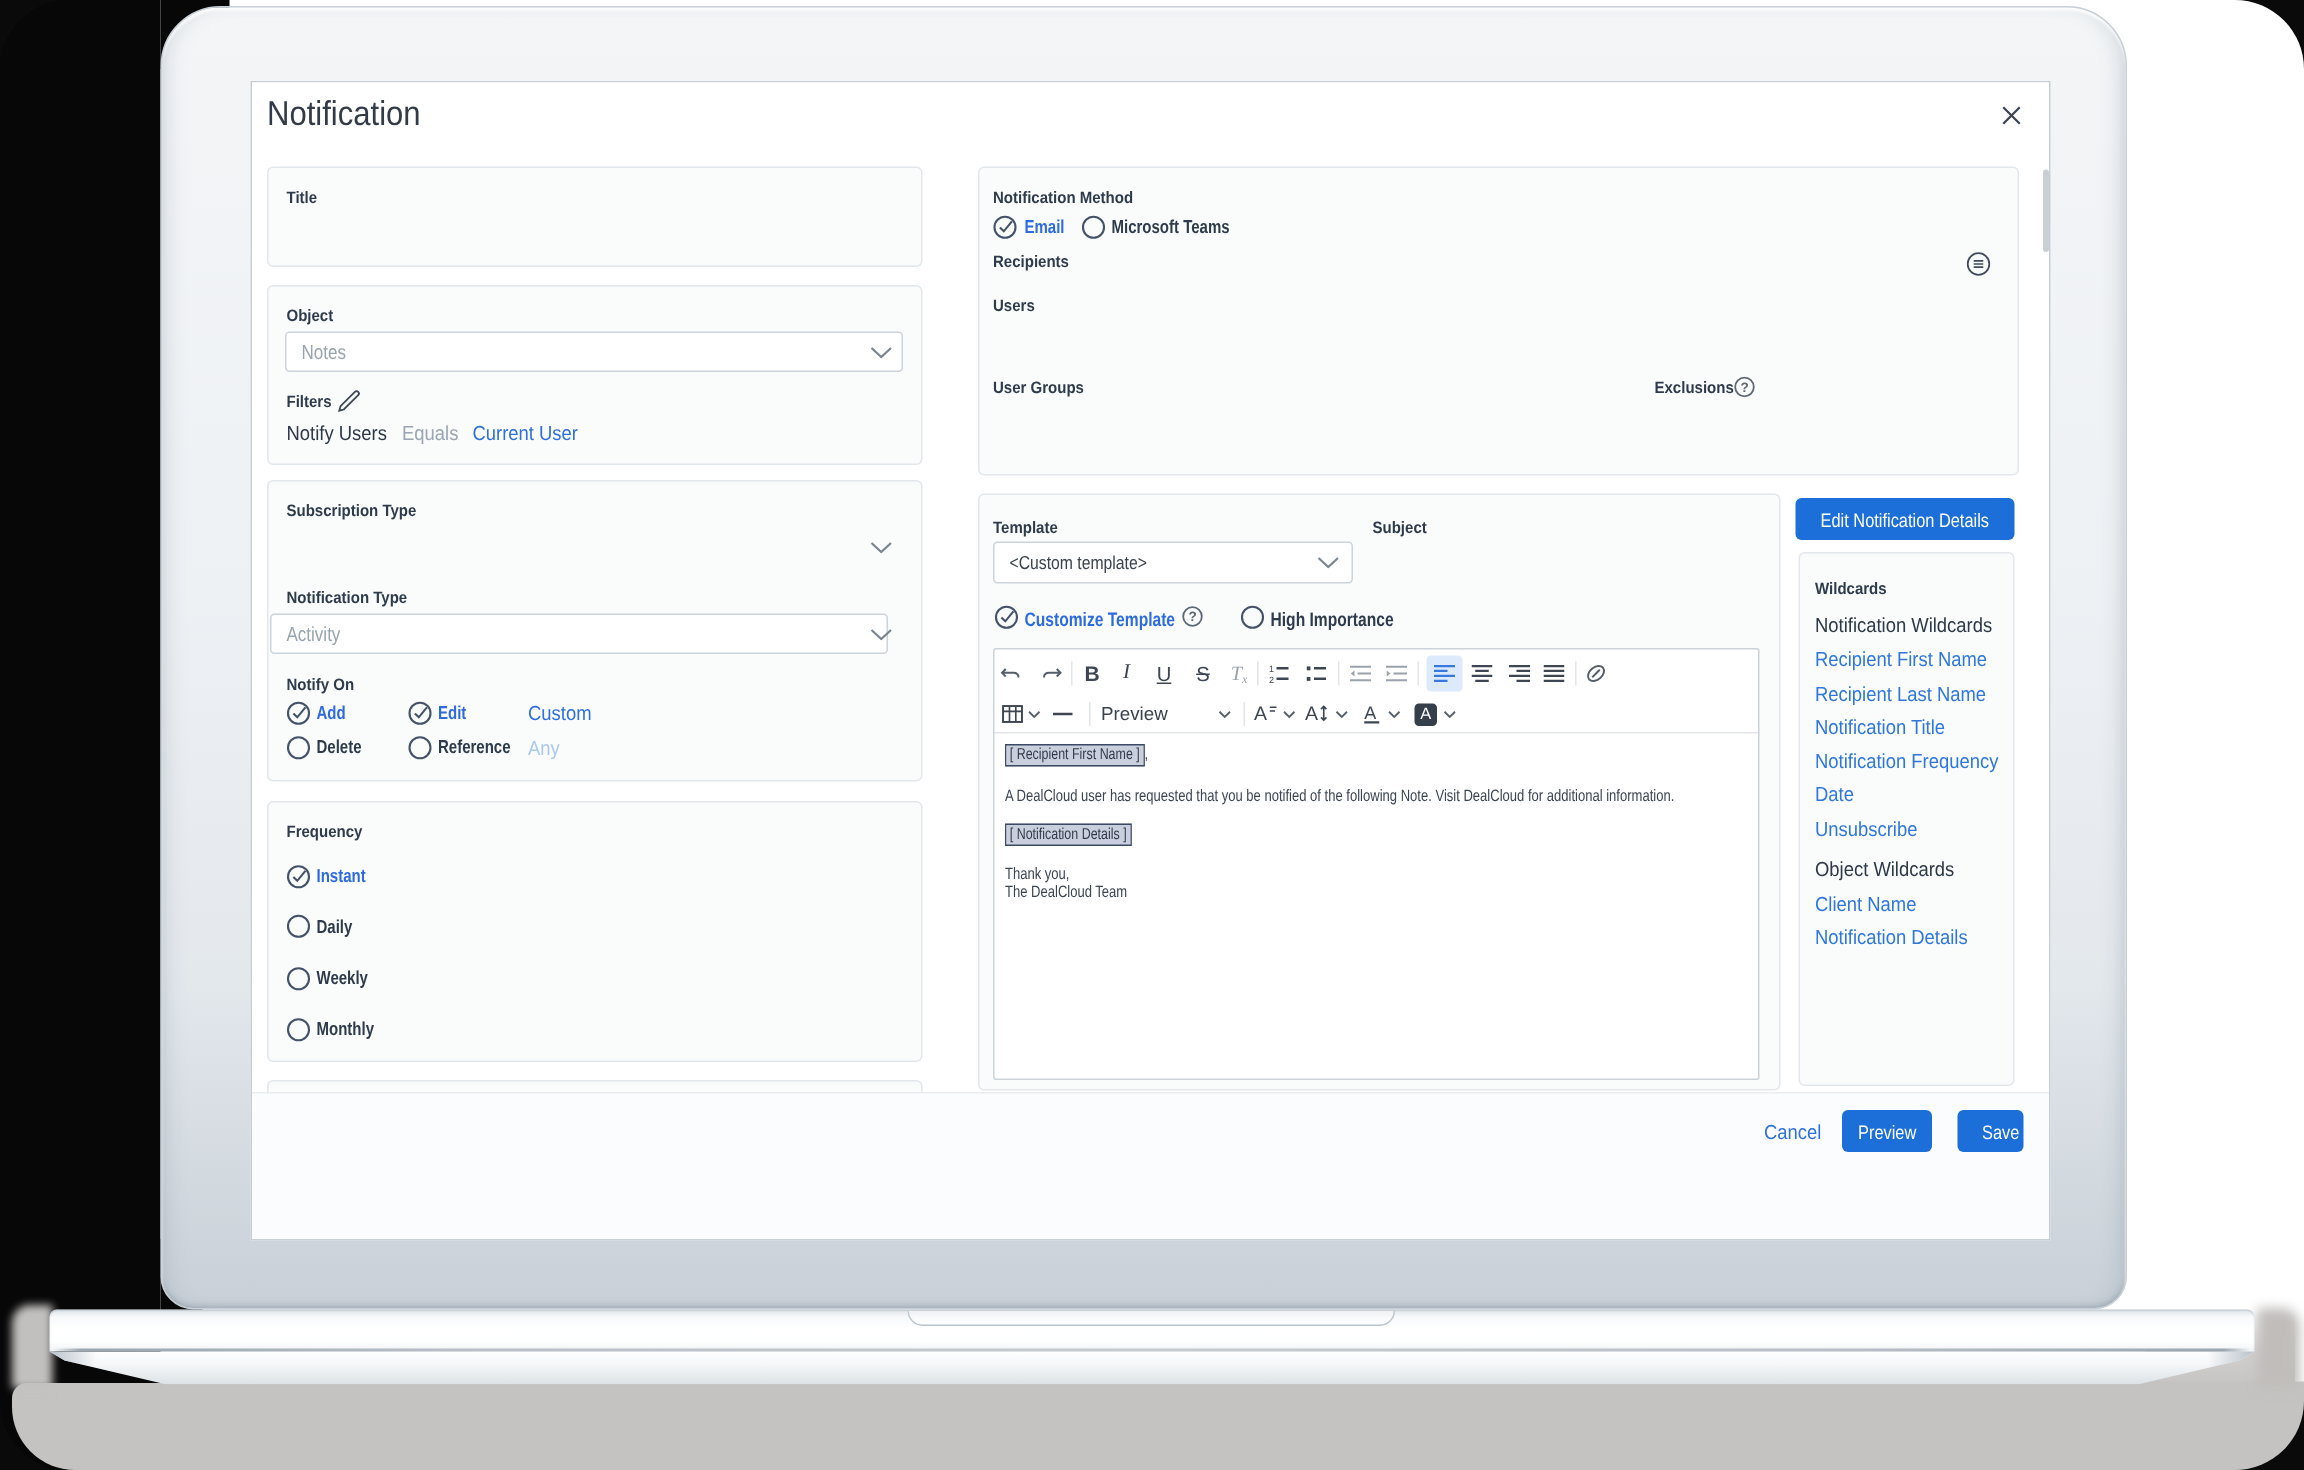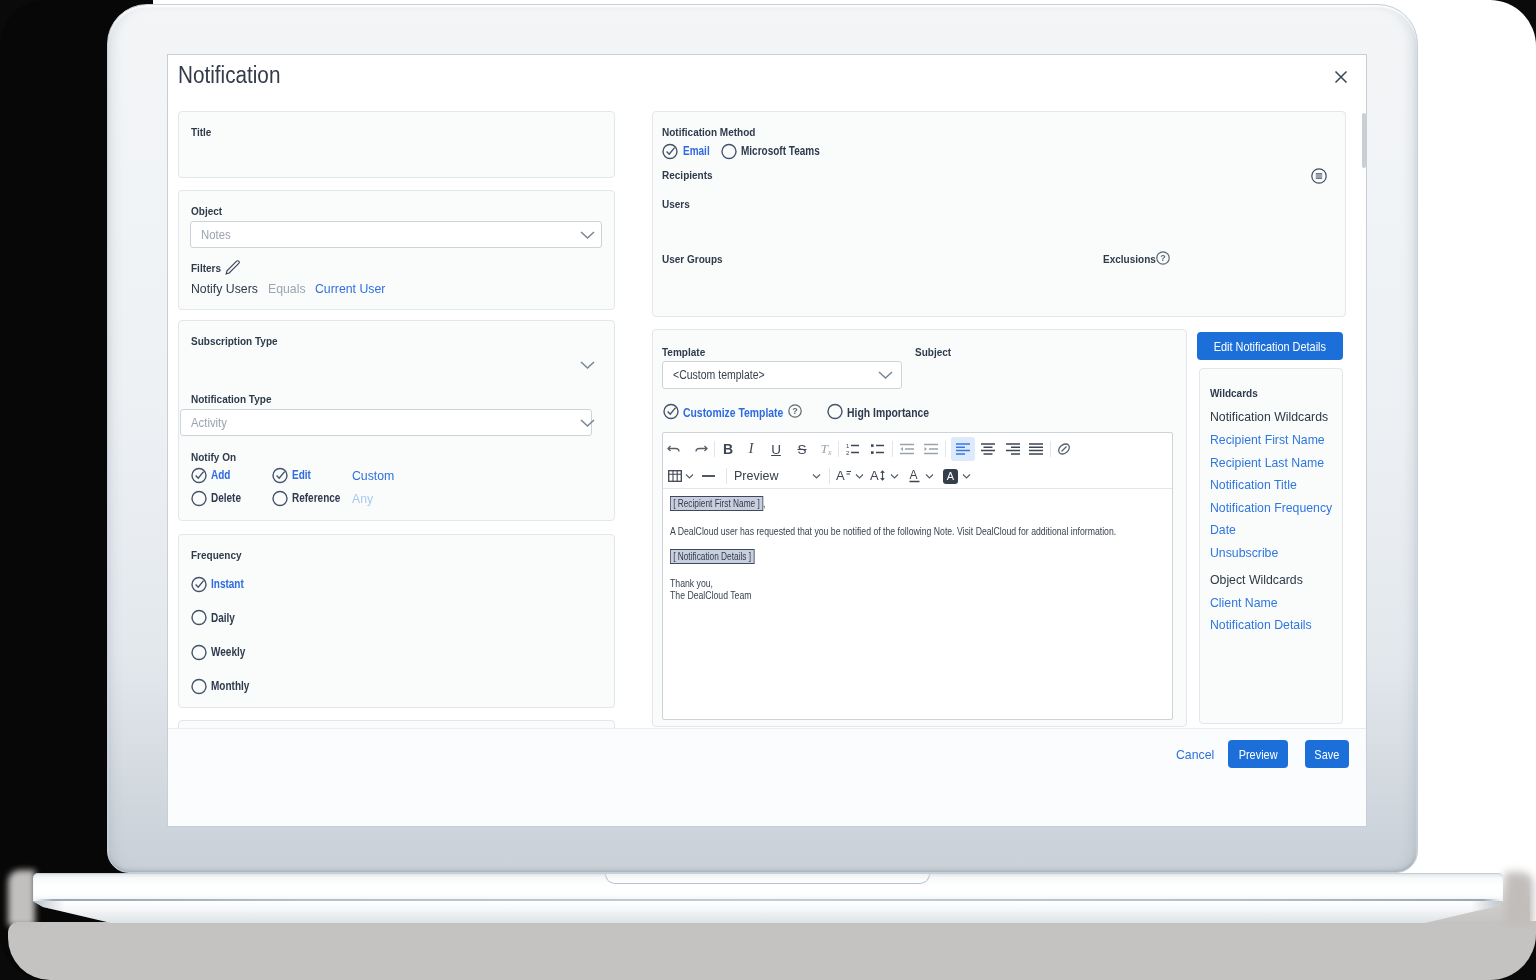--- a/index.html
+++ b/index.html
@@ -348,17 +348,17 @@
       <div style="margin-top:14px;">A DealCloud user has requested that you be notified of the following Note. Visit DealCloud for additional information.</div>
       <div style="margin-top:12px;"><span class="chip">[ Notification Details ]</span></div>
       <div style="margin-top:13px;">Thank you,<br>The DealCloud Team</div>
     </div>
 
     <div class="abs" style="left:0;top:673px;width:1198px;height:98px;background:#fbfcfd;border-top:1px solid #e9edf1;"></div>
     <div class="dtxt r" style="left:1008px;top:692px;color:#2f70dd;">Cancel</div>
     <div class="btn" style="left:1060px;top:685px;width:60px;height:28px;">
       <span>Preview</span>
     </div>
-    <div class="btn" style="left:1137px;top:685px;width:44px;height:28px;">
+    <div class="btn" style="left:1137px;top:685px;width:44px;height:28px;justify-content:flex-end;">
       <span>Save</span>
     </div>
   </div>
   <div id="corners"></div>
 
 </body></html>

